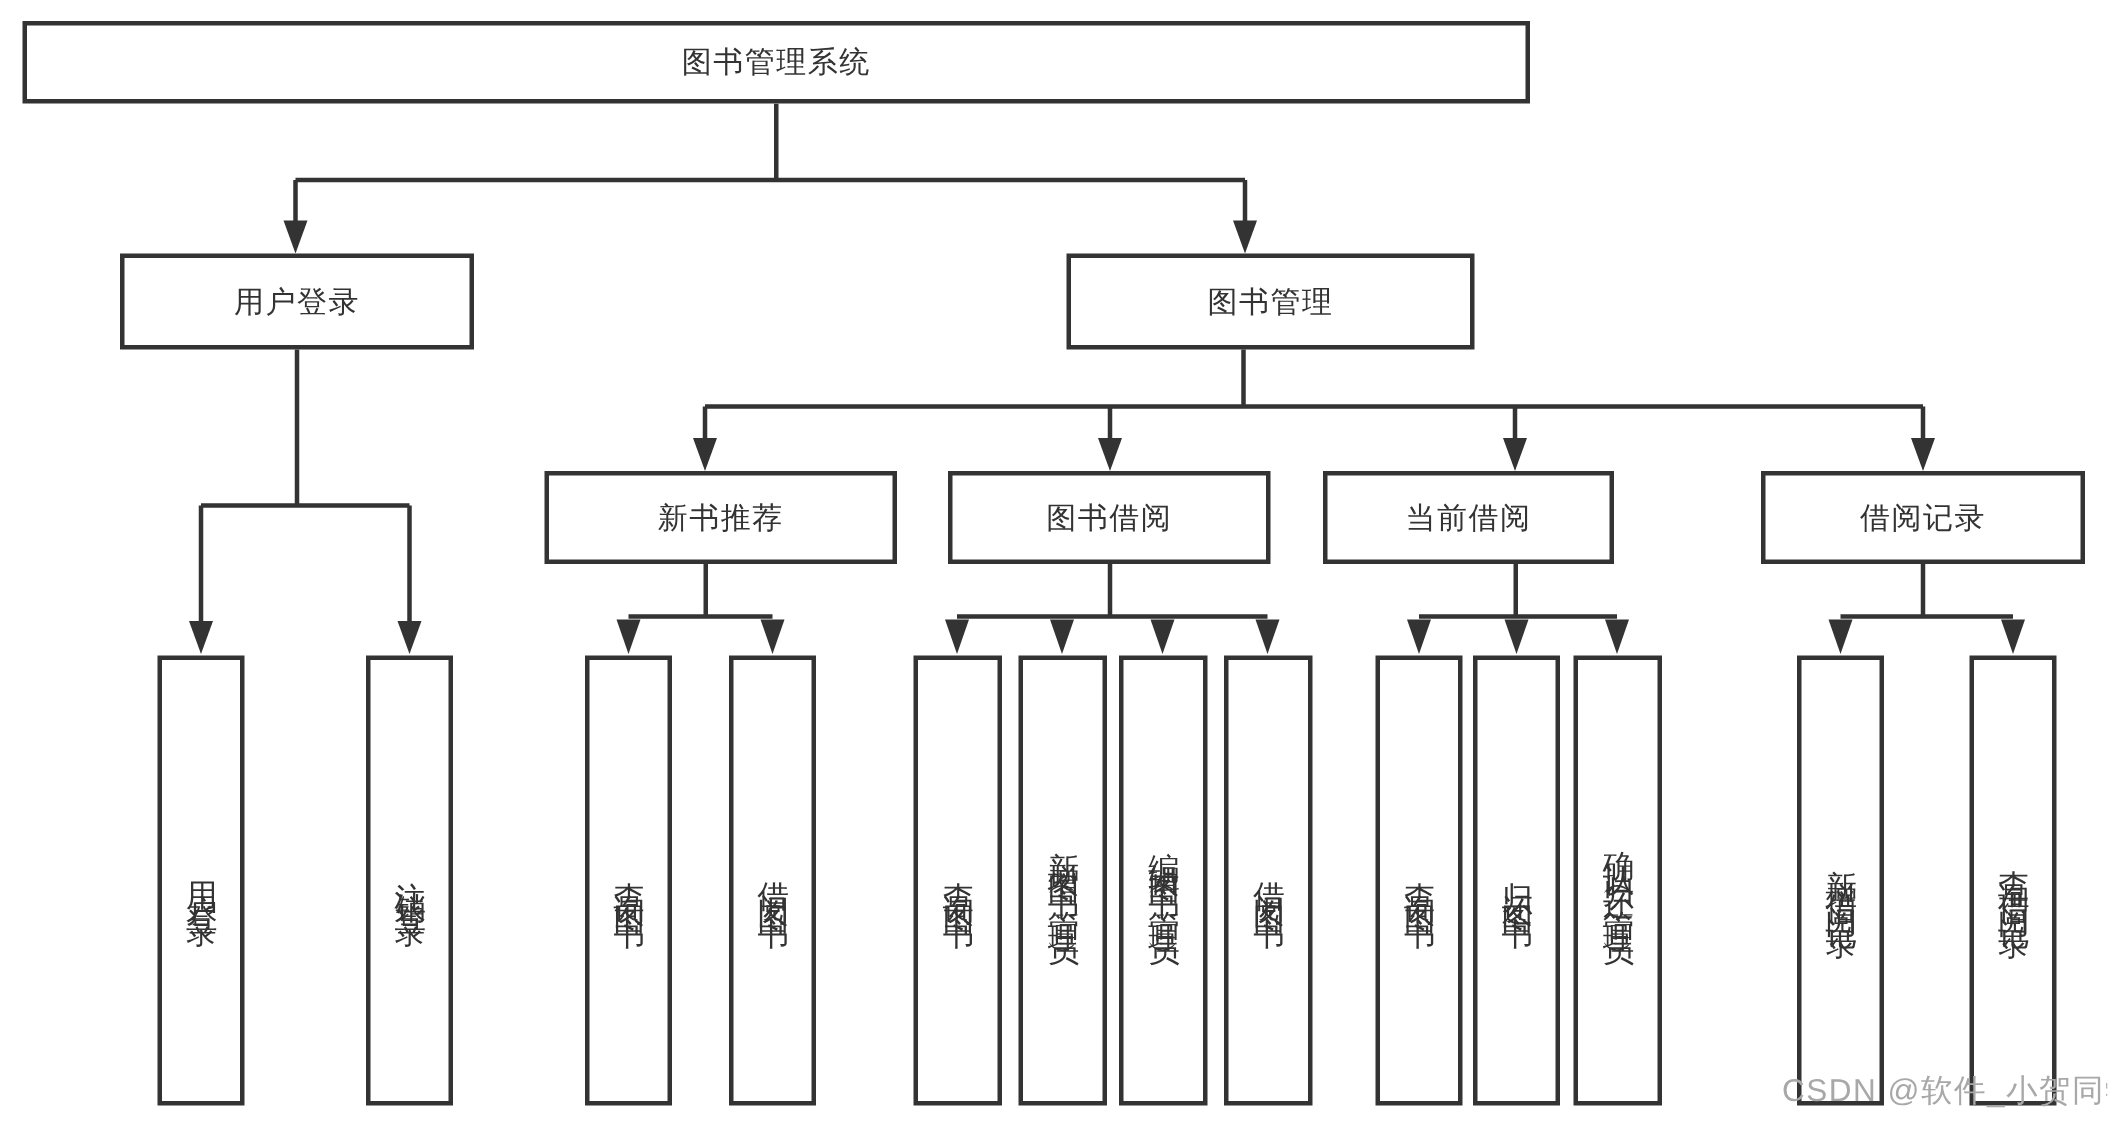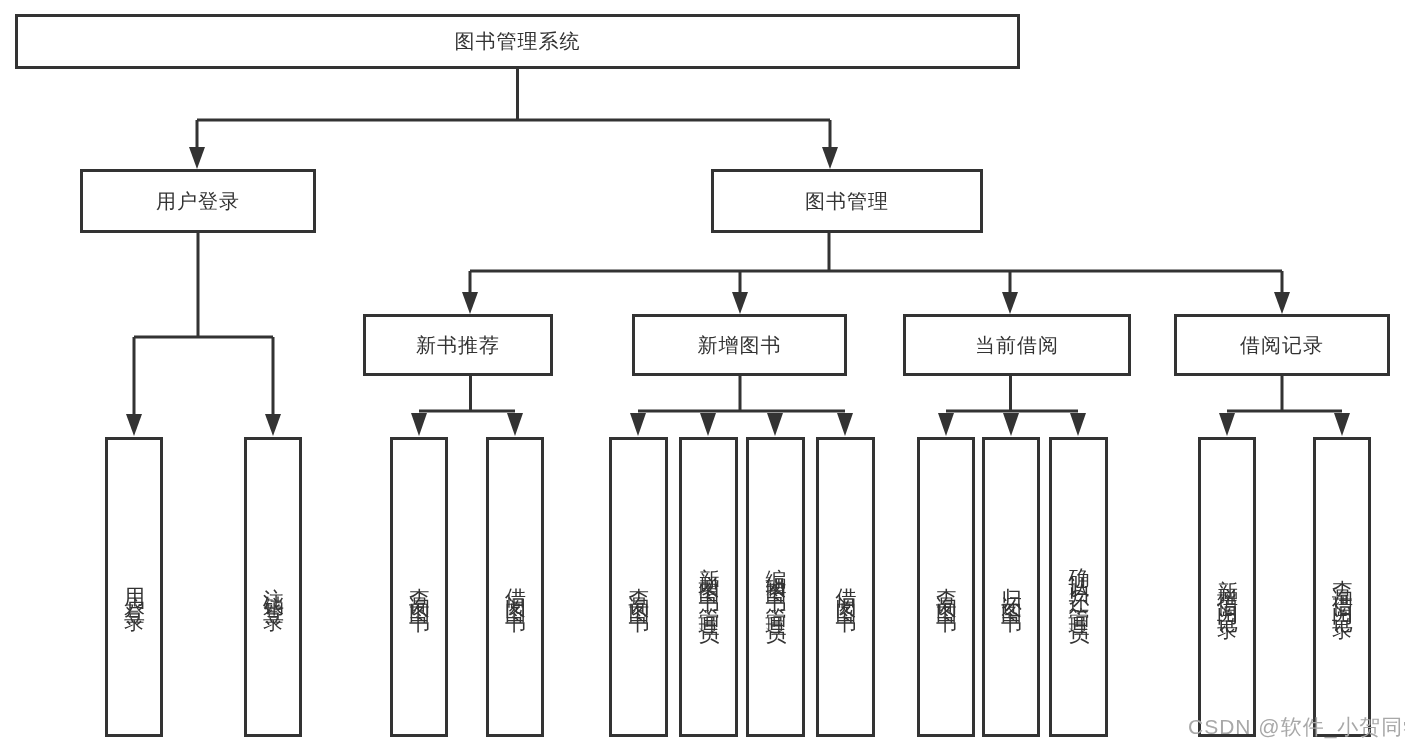--- a/index.html
+++ b/index.html
@@ -20,21 +20,20 @@
   }
   .box {
     position: absolute;
     box-sizing: border-box;
     border: 3px solid #333333;
     background: #ffffff;
     display: flex;
     align-items: center;
     justify-content: center;
     text-align: center;
-    font-family: Liberation Serif, serif;
   }
   .h-label { font-size: 20px; letter-spacing: 1px; }
   .v-label {
     writing-mode: vertical-rl;
     font-size: 21px;
     letter-spacing: 8px;
     line-height: 1;
   }
   .watermark {
     position: absolute;
@@ -90,23 +89,23 @@
       <polygon points="1219,413 1235,413 1227,436"></polygon>
       <polygon points="1334,413 1350,413 1342,436"></polygon>
     </g>
   </svg>
 
   <div class="box h-label" style="left:15px; top:14px; width:1005px; height:55px;">图书管理系统</div>
 
   <div class="box h-label" style="left:80px; top:169px; width:236px; height:64px;">用户登录</div>
   <div class="box h-label" style="left:711px; top:169px; width:272px; height:64px;">图书管理</div>
 
-  <div class="box h-label" style="left:363px; top:314px; width:190px; height:62px;">新书推荐</div>
-  <div class="box h-label" style="left:632px; top:314px; width:215px; height:62px;">新增图书</div>
-  <div class="box h-label" style="left:903px; top:314px; width:228px; height:62px;">当前借阅</div>
+  <div class="box h-label" style="left:363px; top:314px; width:235px; height:62px;">新书推荐</div>
+  <div class="box h-label" style="left:632px; top:314px; width:215px; height:62px;">图书借阅</div>
+  <div class="box h-label" style="left:882px; top:314px; width:194px; height:62px;">当前借阅</div>
   <div class="box h-label" style="left:1174px; top:314px; width:216px; height:62px;">借阅记录</div>
 
   <div class="box v-label" style="left:105px; top:437px; width:58px; height:300px;">用户登录</div>
   <div class="box v-label" style="left:244px; top:437px; width:58px; height:300px;">注销登录</div>
 
   <div class="box v-label" style="left:390px; top:437px; width:58px; height:300px;">查询图书</div>
   <div class="box v-label" style="left:486px; top:437px; width:58px; height:300px;">借阅图书</div>
 
   <div class="box v-label" style="left:609px; top:437px; width:59px; height:300px;">查询图书</div>
   <div class="box v-label" style="left:679px; top:437px; width:59px; height:300px;">新增图书（管理员）</div>

